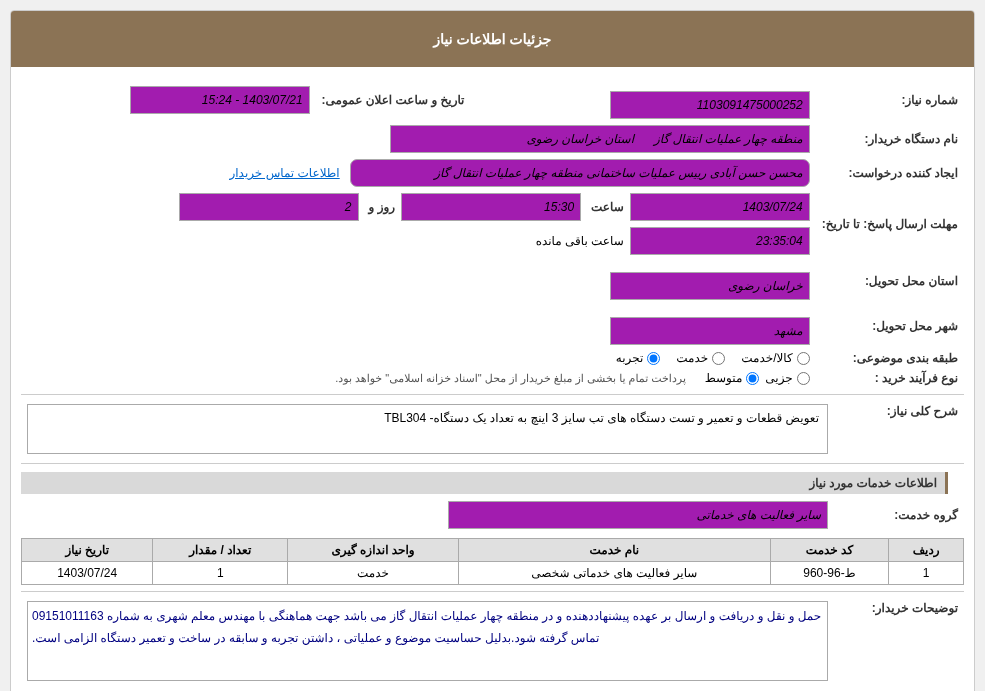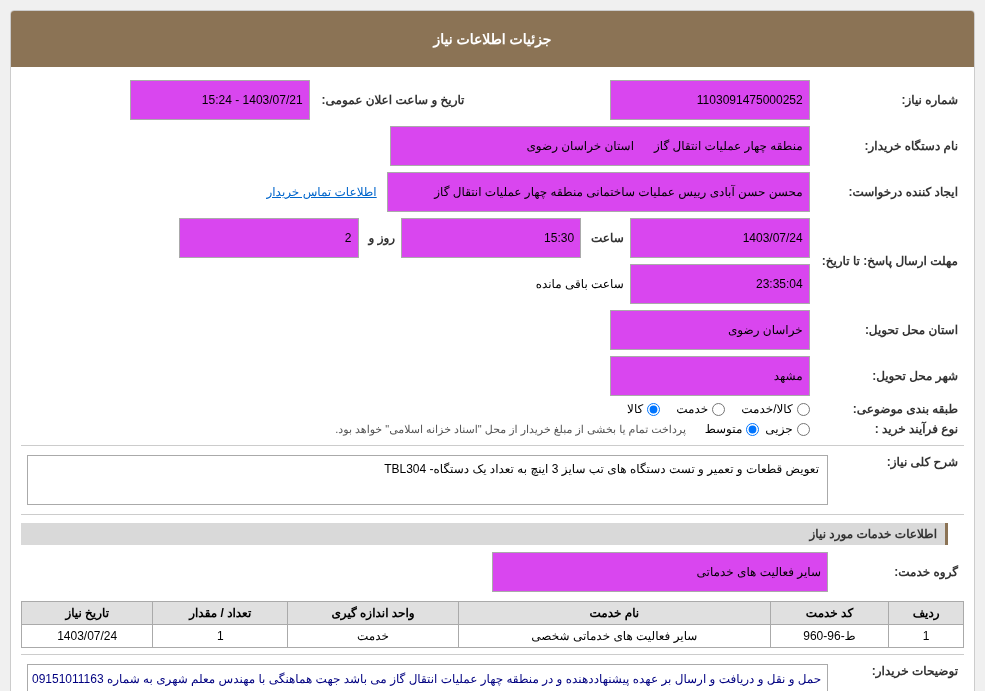--- a/index.html
+++ b/index.html
@@ -55,30 +55,32 @@
       font-weight: bold;
       white-space: nowrap;
       text-align: right;
       width: 130px;
     }
     .value-cell {
       text-align: right;
     }
     .input-box {
       border: 1px solid #aaa;
-      background: #d946ef;
-      padding: 12px 6px;
+      background: #a21caf;
+      padding: 6px 6px;
       min-width: 180px;
       display: inline-block;
       min-height: 20px;
       font-size: 12px;
       font-family: Tahoma, Arial, sans-serif;
+      font-style: italic;
     }
     .input-medium {
       width: 200px;
+      margin-top: 11px;
     }
     .input-small {
       width: 100px;
     }
     .blue-link {
       color: #0066cc;
       text-decoration: underline;
       cursor: pointer;
     }
     .row-flex {
@@ -198,21 +200,21 @@
               <span>منطقه چهار عملیات انتقال گاز</span>
               &nbsp;&nbsp;&nbsp;&nbsp;
               <span>استان خراسان رضوی</span>
             </span>
           </td>
         </tr>
 
         <tr>
           <td class="label-cell">ایجاد کننده درخواست:</td>
           <td class="value-cell" colspan="4">
-            <span class="input-box" style="width:423px;">
+            <span class="input-box" style="width:460px;border-radius:7px;">
               <span>محسن حسن آبادی رییس عملیات ساختمانی منطقه چهار عملیات انتقال گاز</span>
             </span>
             &nbsp;
             <span class="blue-link">اطلاعات تماس خریدار</span>
           </td>
         </tr>
 
         <tr>
           <td class="label-cell">مهلت ارسال پاسخ: تا تاریخ:</td>
           <td class="value-cell" colspan="4">
@@ -249,21 +251,21 @@
               <div class="radio-item">
                 <input type="radio" name="category" style=""> 
                     <span>کالا/خدمت</span>
               </div>
               <div class="radio-item">
                 <input type="radio" name="category" style=""> 
                     <span>خدمت</span>
               </div>
               <div class="radio-item">
                 <input type="radio" name="category" checked="" style=""> 
-                    <span>کالا</span>
+                    <span>تجربه</span>
               </div>
             </div>
           </td>
         </tr>
 
         <tr>
           <td class="label-cell">نوع فرآیند خرید :</td>
           <td class="value-cell" colspan="4">
             <div class="row-flex" style="justify-content: flex-start;">
               <div class="radio-item">
@@ -297,21 +299,21 @@
 
       <hr class="divider-line">
 
       <div class="section-title">اطلاعات خدمات مورد نیاز</div>
 
       <table class="info-table">
         <tbody>
             <tr>
           <td class="label-cell">گروه خدمت:</td>
           <td class="value-cell">
-            <span class="input-box" style="width:336px;">سایر فعالیت های خدماتی</span>
+            <span class="input-box" style="width:380px;">سایر فعالیت های خدماتی</span>
           </td>
         </tr>
       </tbody>
         </table>
 
       <table class="service-table">
         <thead>
           <tr>
             <th>ردیف</th>
             <th>کد خدمت</th>

